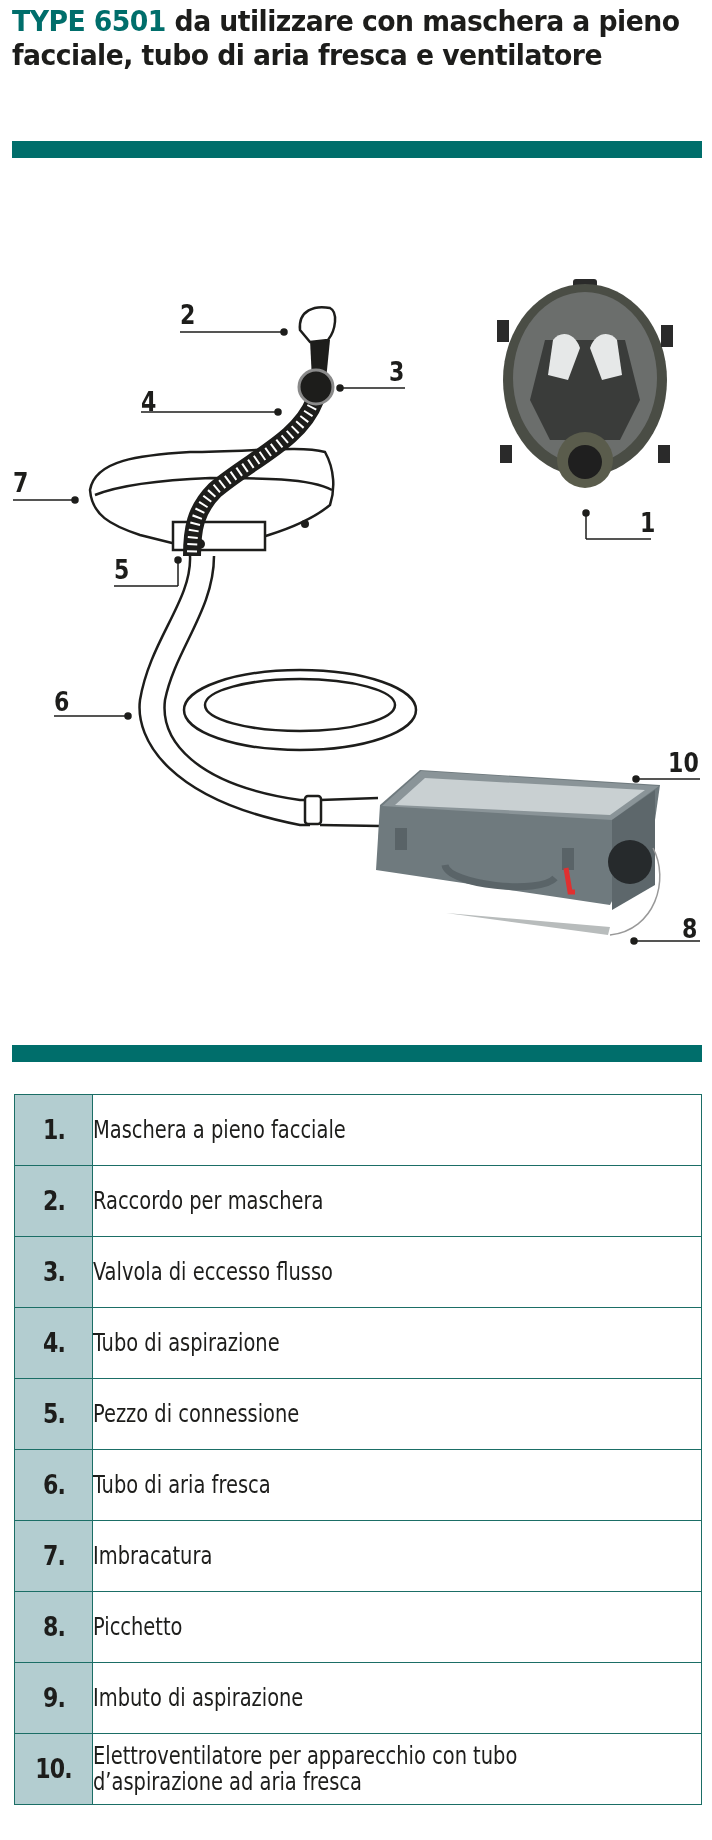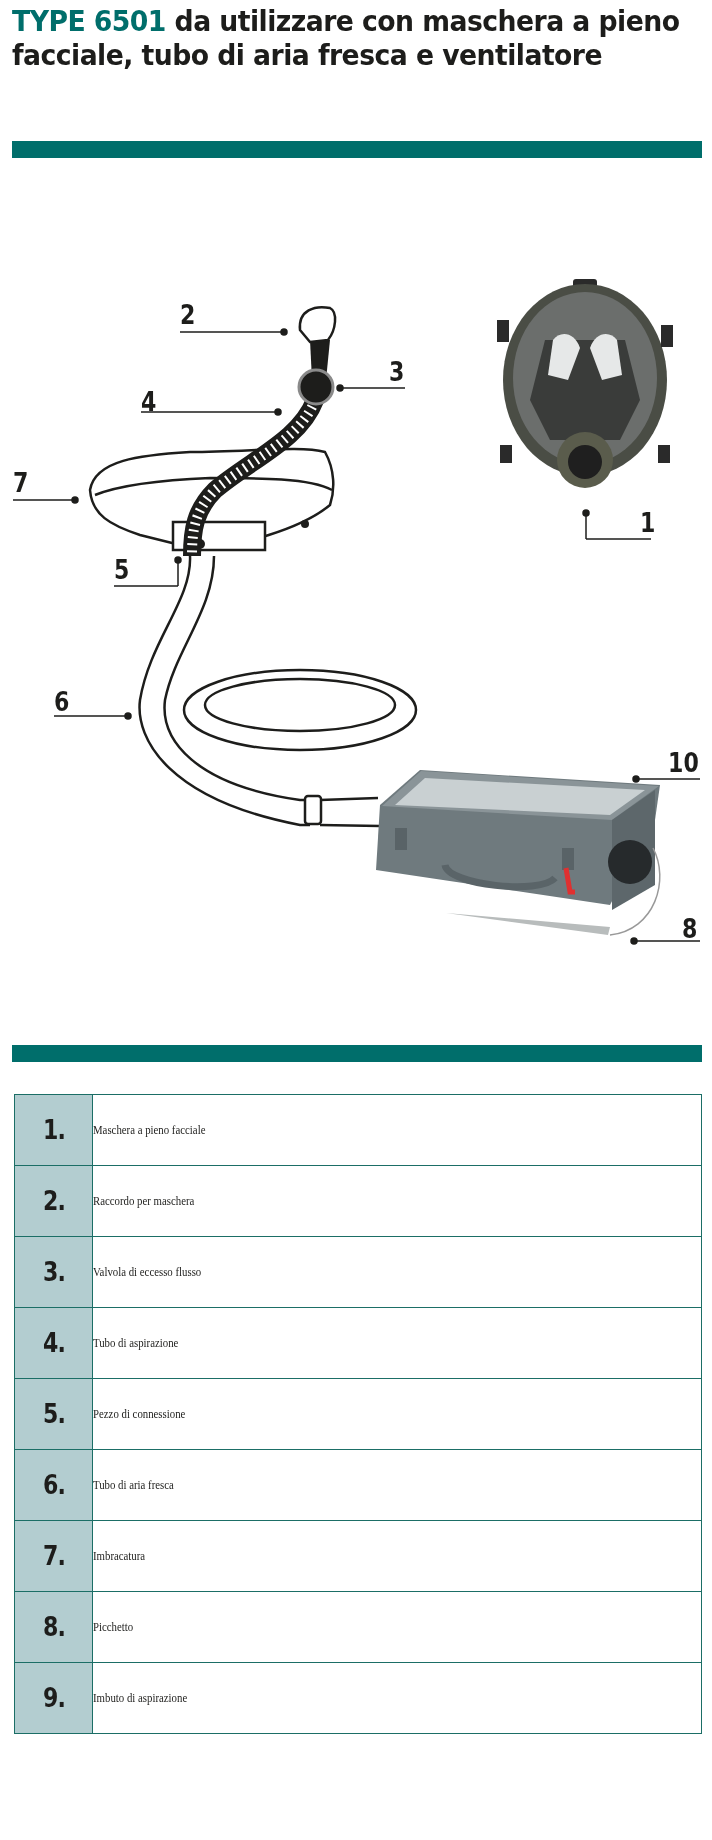--- a/index.html
+++ b/index.html
@@ -13,21 +13,21 @@
   .bar.top { top:141px; }
   .bar.mid { top:1045px; }
   .diagram { position:absolute; left:0; top:170px; width:712px; height:860px; }
   .callout { position:absolute; font-family:"DejaVu Sans", sans-serif; font-weight:bold;
              font-size:26px; line-height:26px; color:#1d1d1b; transform:scaleX(0.85); transform-origin:left top; }
   table.legend { position:absolute; left:14px; top:1094px; width:688px; border-collapse:collapse; }
   table.legend td { border:1.5px solid #1b6e66; height:70px; padding:0; }
   td.num { width:77px; background:#b3cdd0; text-align:center; font-family:"DejaVu Sans", sans-serif;
            font-weight:bold; font-size:26px; color:#1d1d1b; letter-spacing:-1px; }
   td.num span { display:inline-block; transform:scaleX(0.85); }
-  td.desc { padding-left:35px; font-size:12px; line-height:26px; color:#1d1d1b; border-left:1.5px solid #2b8a62;font-family:Liberation Serif, serif; }
+  td.desc { padding-left:35px; font-size:24px; line-height:26px; color:#1d1d1b; border-left:1.5px solid #2b8a62; }
   td.desc span { display:inline-block; transform:scaleX(0.9); transform-origin:left center; }
 </style>
 </head>
 <body>
 
 <h1 class="title"><span class="type">TYPE 6501</span><span> da utilizzare con maschera a pieno facciale, tubo di aria fresca e ventilatore</span></h1>
 
 <div class="bar top"></div>
 
 <div class="diagram">
@@ -157,14 +157,18 @@
         <td class="desc"><span>Imbracatura</span></td>
       </tr>
     <tr>
         <td class="num"><span>8.</span></td>
         <td class="desc"><span>Picchetto</span></td>
       </tr>
     <tr>
         <td class="num"><span>9.</span></td>
         <td class="desc"><span>Imbuto di aspirazione</span></td>
       </tr>
+    <tr>
+        <td class="num"><span>10.</span></td>
+        <td class="desc"><span style="width:560px;">Elettroventilatore per apparecchio con tubo d’aspirazione ad aria fresca</span></td>
+      </tr>
   </tbody>
 </table>
 
 </body></html>

